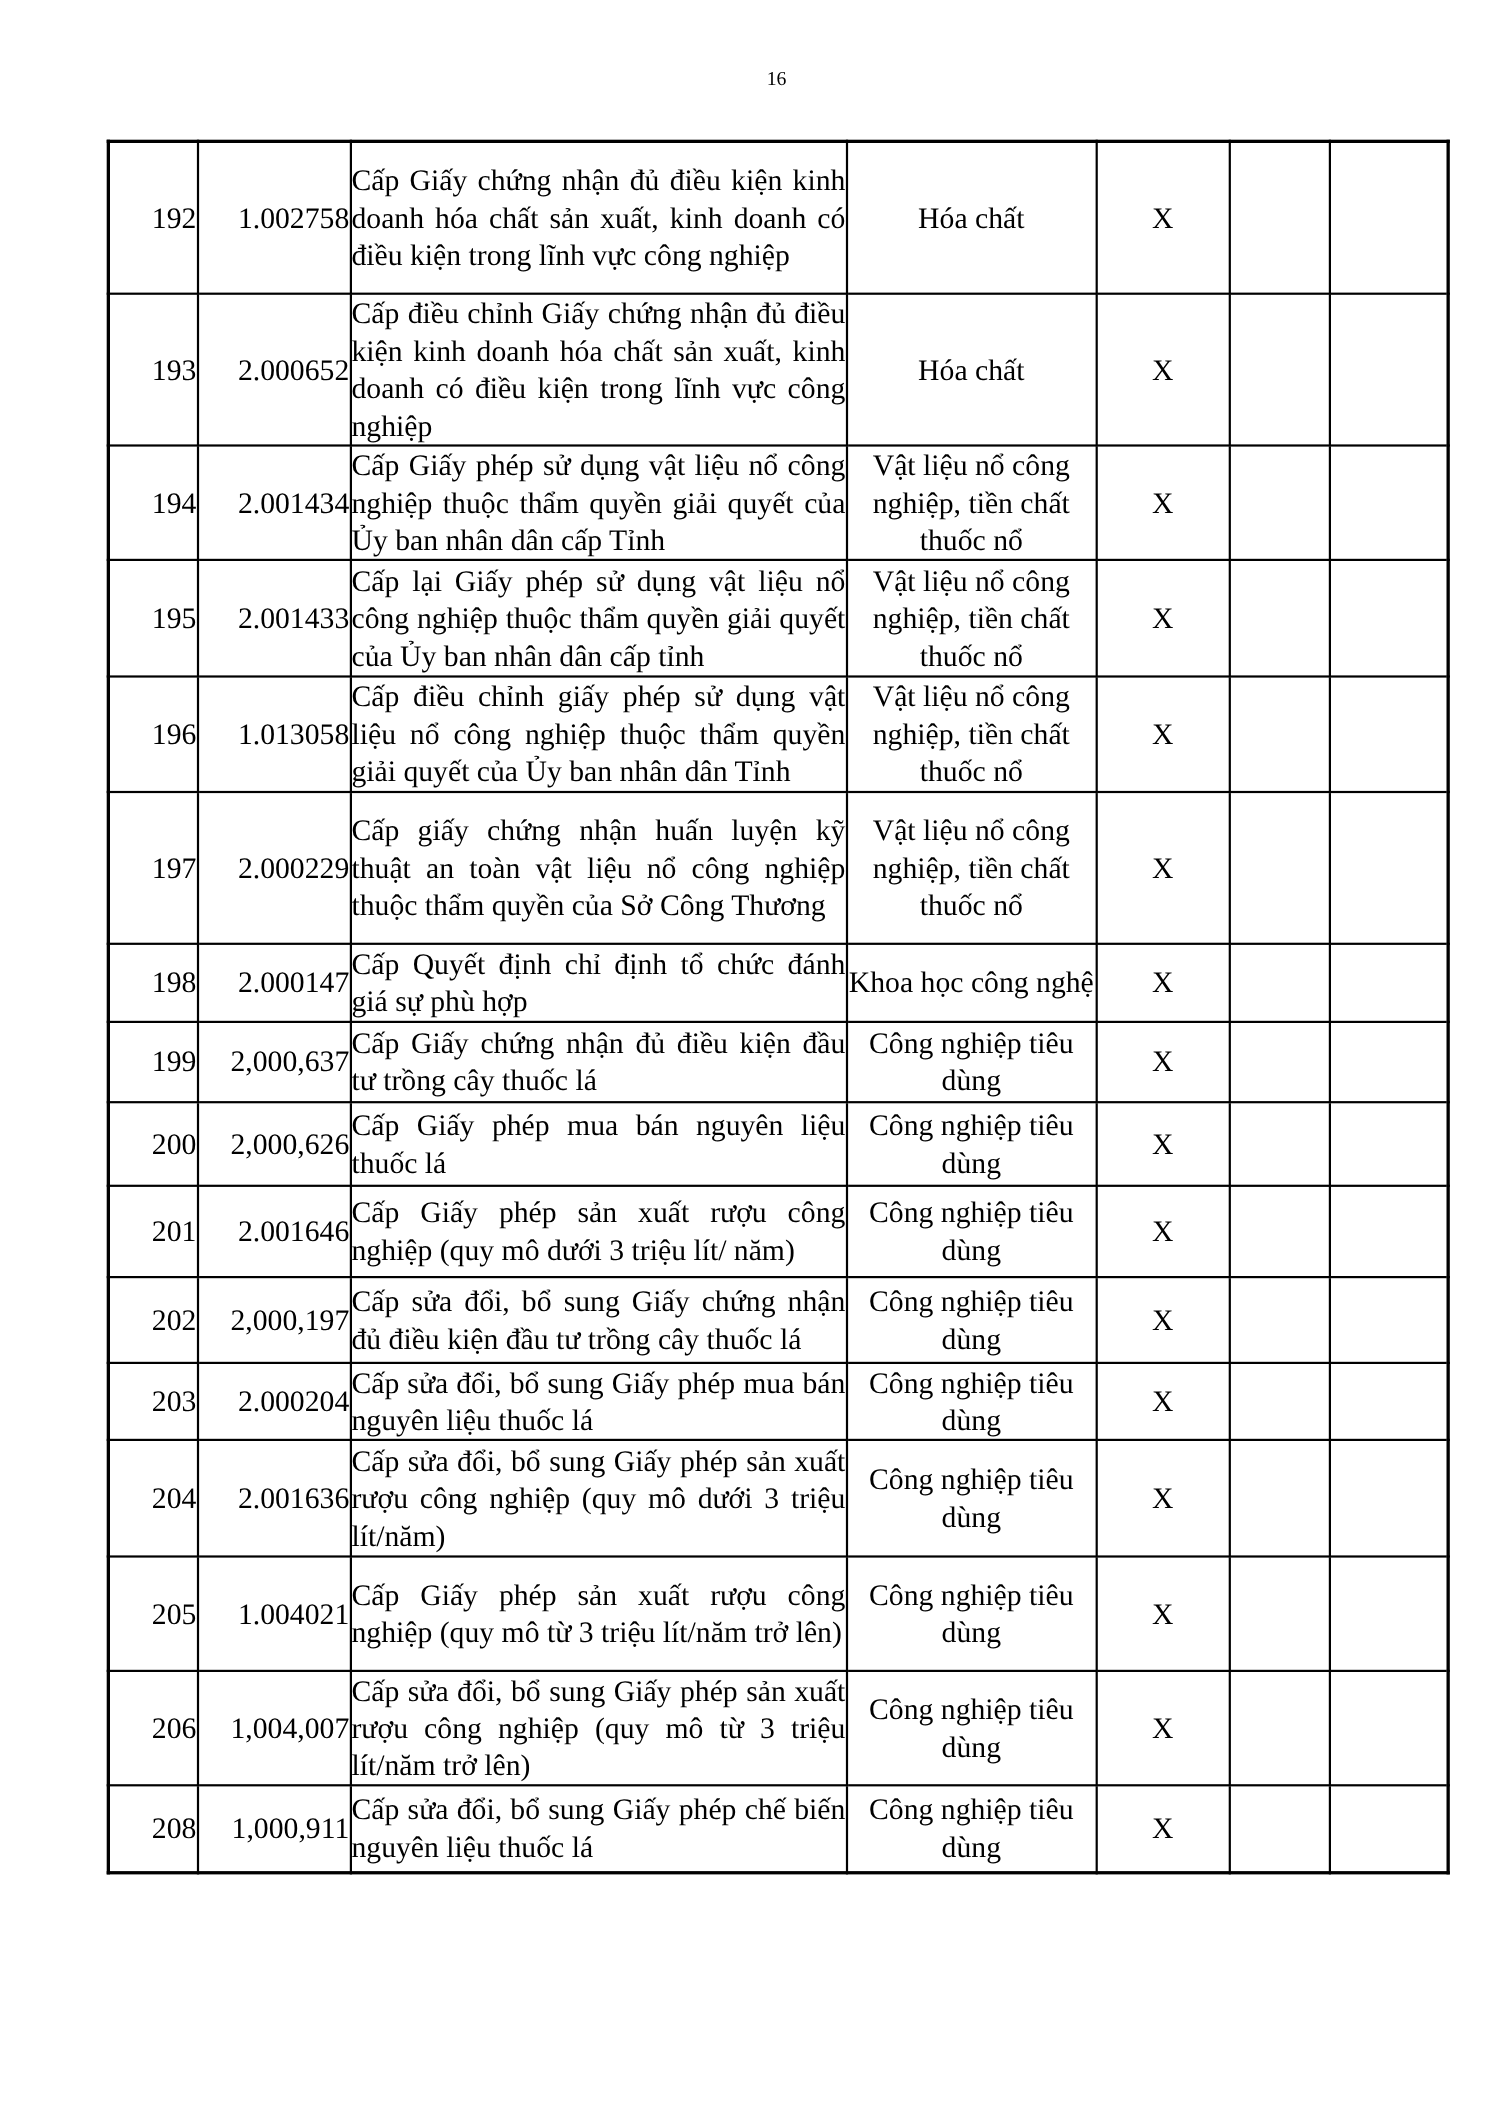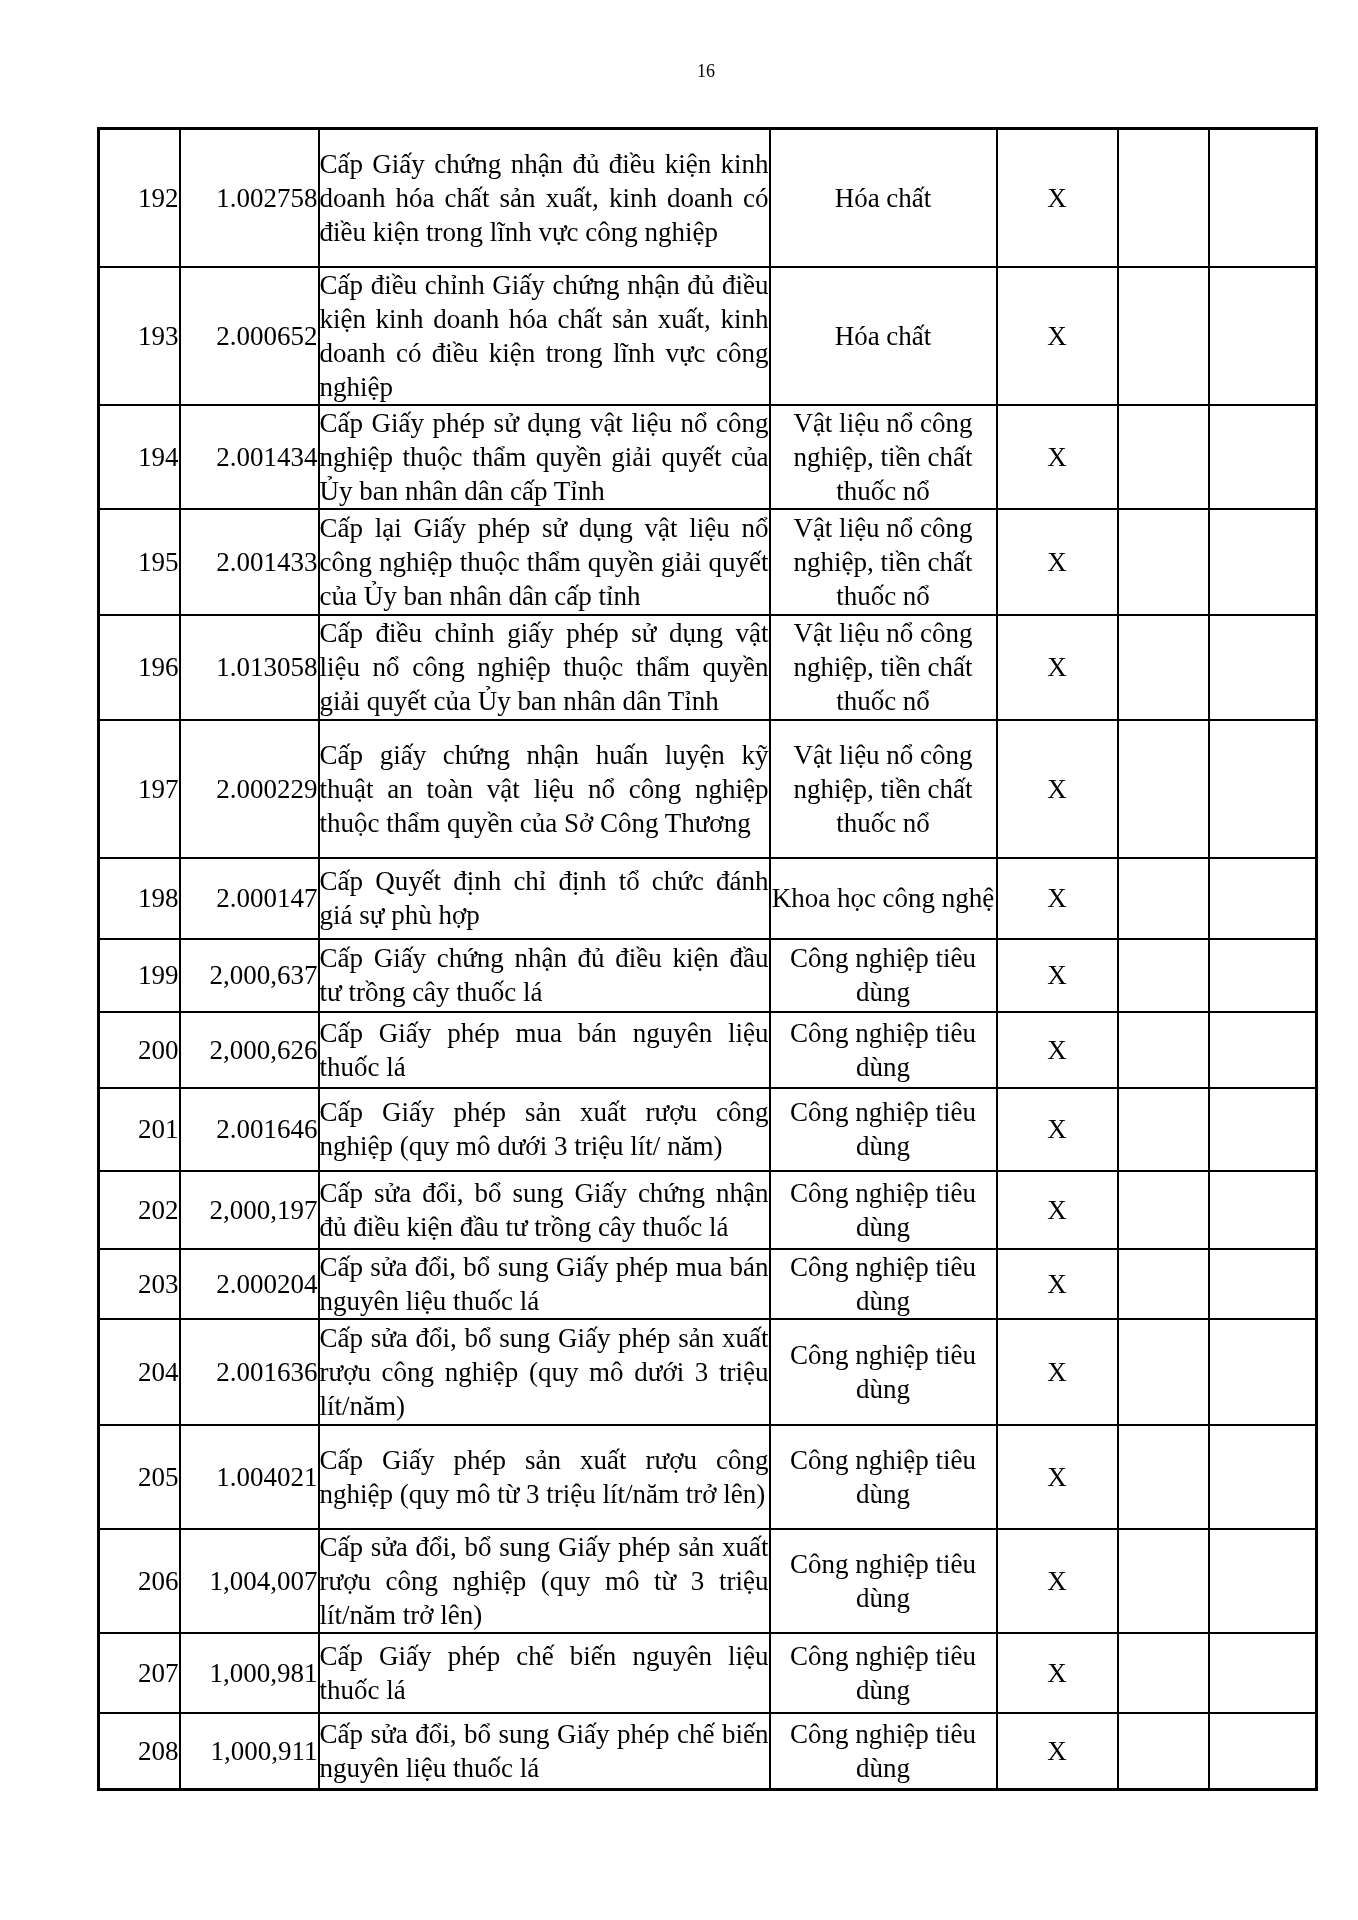--- a/index.html
+++ b/index.html
@@ -45,21 +45,21 @@
   td.c-desc  { text-align: justify; padding: 1px 10px; }
   td.c-cat   { text-align: center; padding: 1px 6px; }
   td.c-mark  { text-align: center; font-size: 32px; }
   
   tr:nth-child(1)  { height: 138px; }
   tr:nth-child(2)  { height: 135px; }
   tr:nth-child(3)  { height: 104px; }
   tr:nth-child(4)  { height: 106px; }
   tr:nth-child(5)  { height: 105px; }
   tr:nth-child(6)  { height: 138px; }
-  tr:nth-child(7)  { height: 81px; }
+  tr:nth-child(7)  { height: 71px; }
   tr:nth-child(8)  { height: 73px; margin-top: 44px; }
   tr:nth-child(9)  { height: 76px; }
   tr:nth-child(10) { height: 83px; }
   tr:nth-child(11) { height: 78px; }
   tr:nth-child(12) { height: 68px; }
   tr:nth-child(13) { height: 106px; }
   tr:nth-child(14) { height: 104px; padding-left: 45px; }
   tr:nth-child(15) { height: 103px; }
   tr:nth-child(16) { height: 80px; }
   tr:nth-child(17) { height: 77px; }
@@ -209,29 +209,20 @@
       <tr>
         <td class="c-stt">206</td>
         <td class="c-code">1,004,007</td>
         <td class="c-desc">Cấp sửa đổi, bổ sung Giấy phép sản xuất rượu công nghiệp (quy mô từ 3 triệu lít/năm trở lên)</td>
         <td class="c-cat">Công nghiệp tiêu dùng</td>
         <td class="c-mark">X</td>
         <td class="c-e1"></td>
         <td class="c-e2"></td>
       </tr>
       <tr>
-        <td class="c-stt">207</td>
-        <td class="c-code">1,000,981</td>
-        <td class="c-desc">Cấp Giấy phép chế biến nguyên liệu thuốc lá</td>
-        <td class="c-cat">Công nghiệp tiêu dùng</td>
-        <td class="c-mark">X</td>
-        <td class="c-e1"></td>
-        <td class="c-e2"></td>
-      </tr>
-      <tr>
         <td class="c-stt">208</td>
         <td class="c-code">1,000,911</td>
         <td class="c-desc">Cấp sửa đổi, bổ sung Giấy phép chế biến nguyên liệu thuốc lá</td>
         <td class="c-cat">Công nghiệp tiêu dùng</td>
         <td class="c-mark">X</td>
         <td class="c-e1"></td>
         <td class="c-e2"></td>
       </tr>
     </tbody>
 </table>

